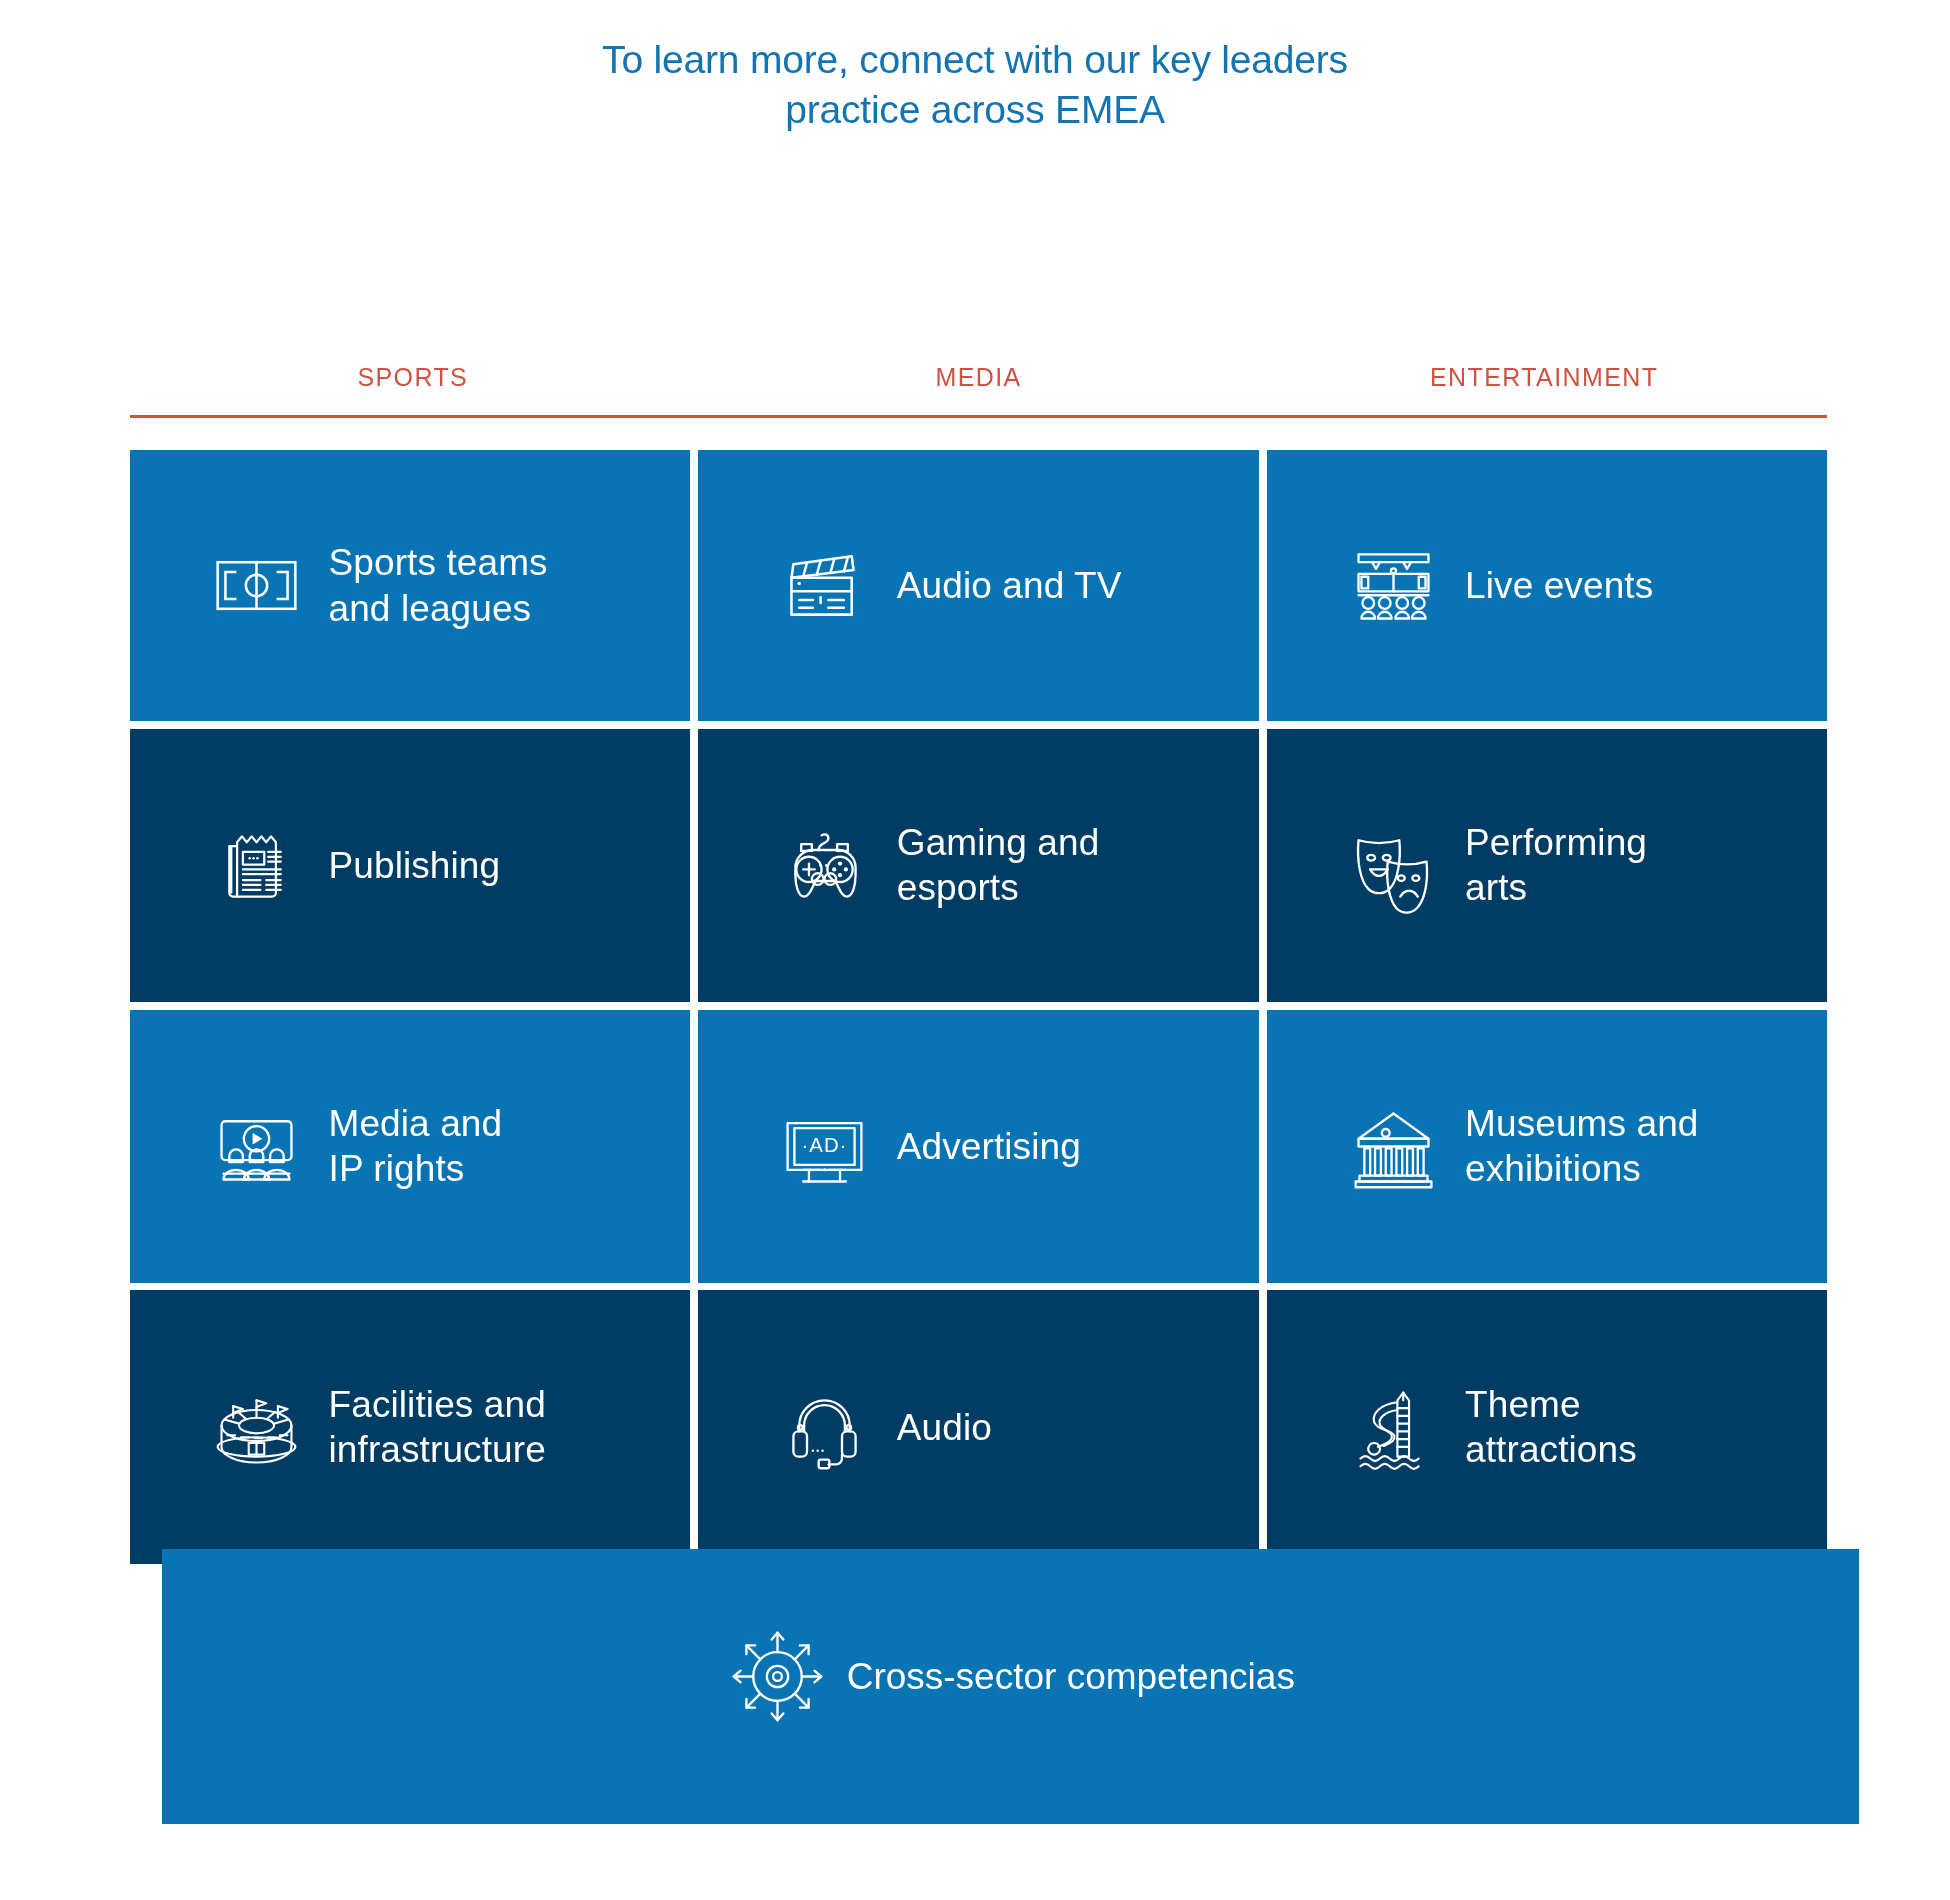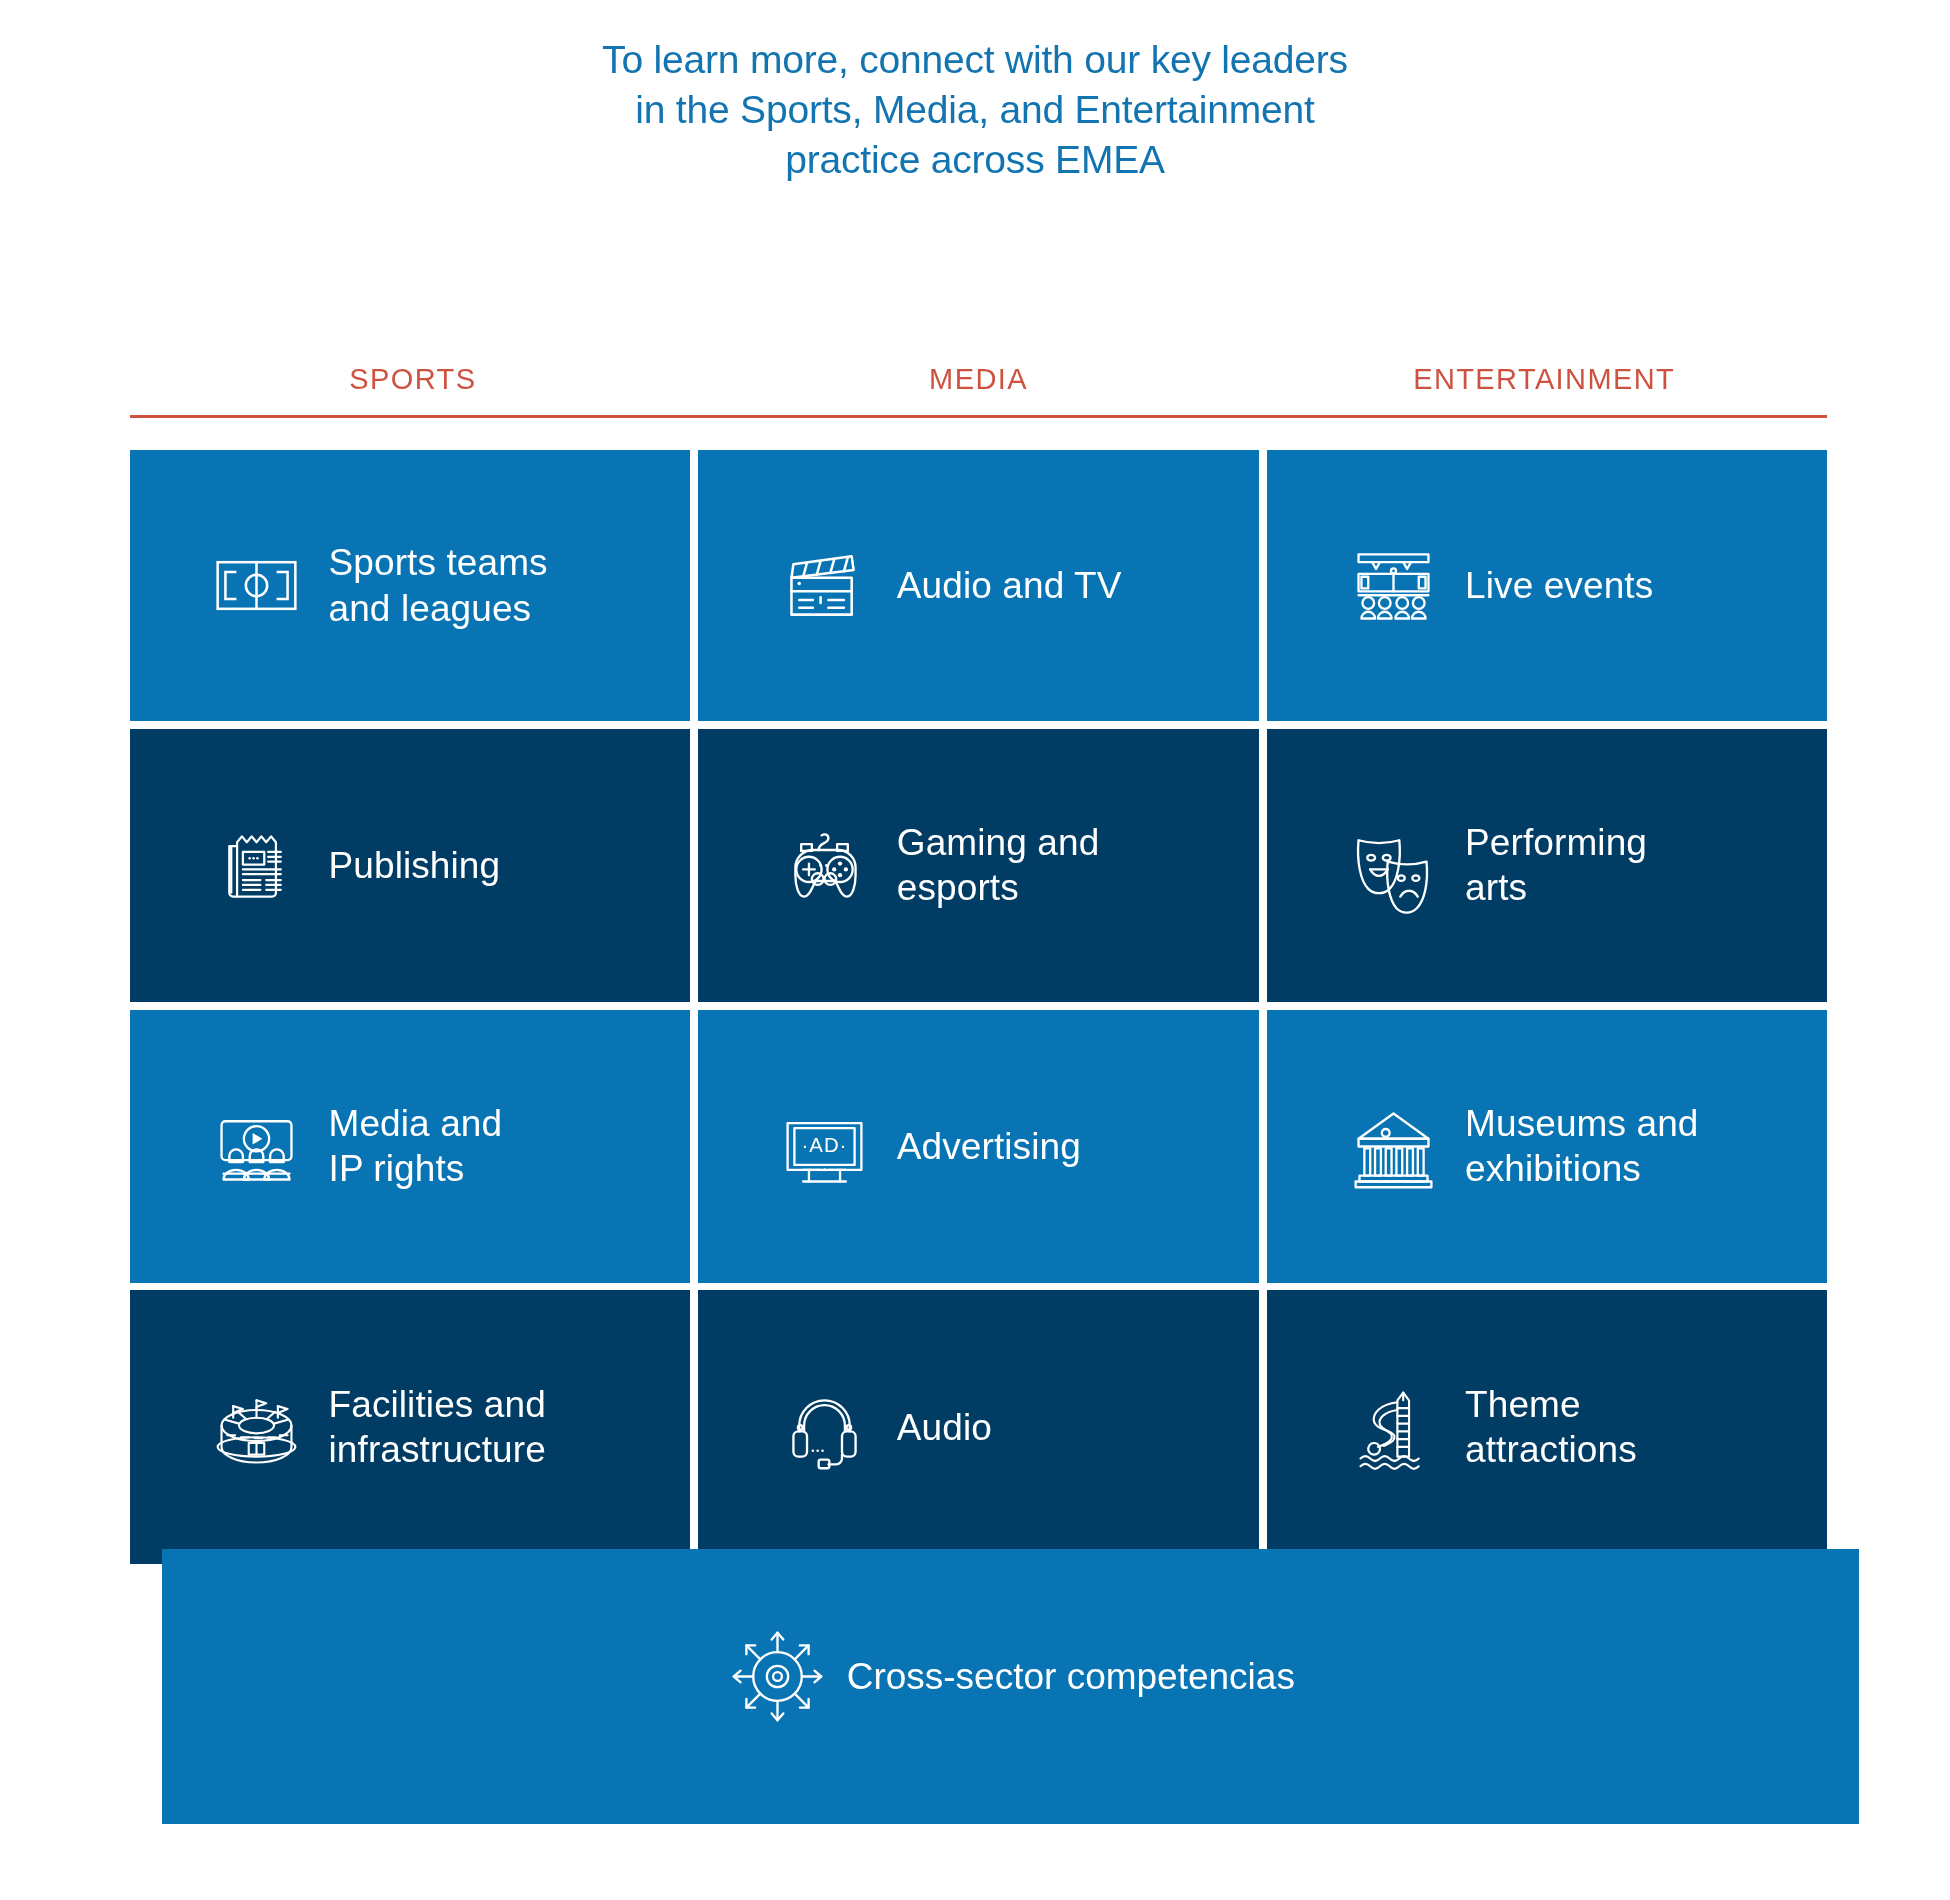--- a/index.html
+++ b/index.html
@@ -42,21 +42,21 @@
     position: absolute;
     left: 130px;
     top: 363px;
     width: 1697px;
     display: flex;
   }
   .col-header {
     flex: 1 1 0;
     text-align: center;
     color: #CE5240;
-    font-size: 29px;
+    font-size: 25px;
     letter-spacing: 1.4px;
     font-weight: 400;
   }
   .header-rule {
     position: absolute;
     left: 130px;
     top: 415px;
     width: 1697px;
     height: 2.9px;
     background: #CE5240;
@@ -142,21 +142,20 @@
     font-weight: 400;
   }
 </style>
 </head>
 <body>
 
 <div class="page">
 
   <div class="heading">
     <span class="line">To learn more, connect with our key leaders</span>
-    <span class="line">in the Sports, Media, and Entertainment</span>
     <span class="line">practice across EMEA</span>
   </div>
 
   <div class="col-headers">
     <div class="col-header">SPORTS</div>
     <div class="col-header">MEDIA</div>
     <div class="col-header">ENTERTAINMENT</div>
   </div>
   <div class="header-rule"></div>
 

